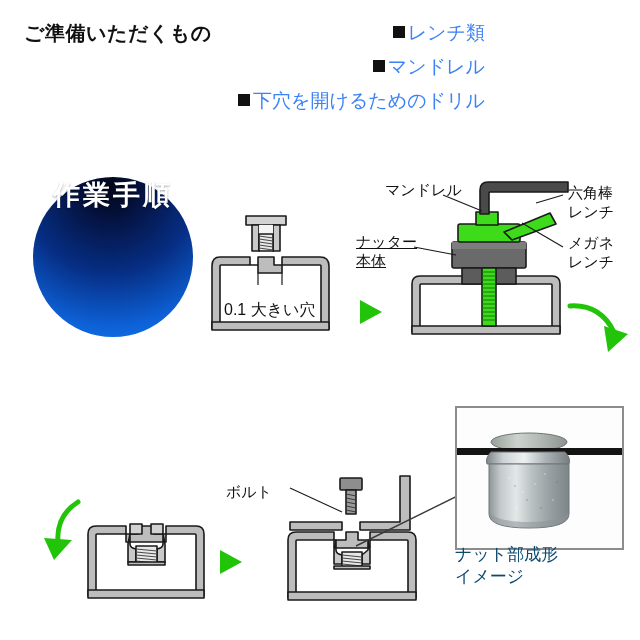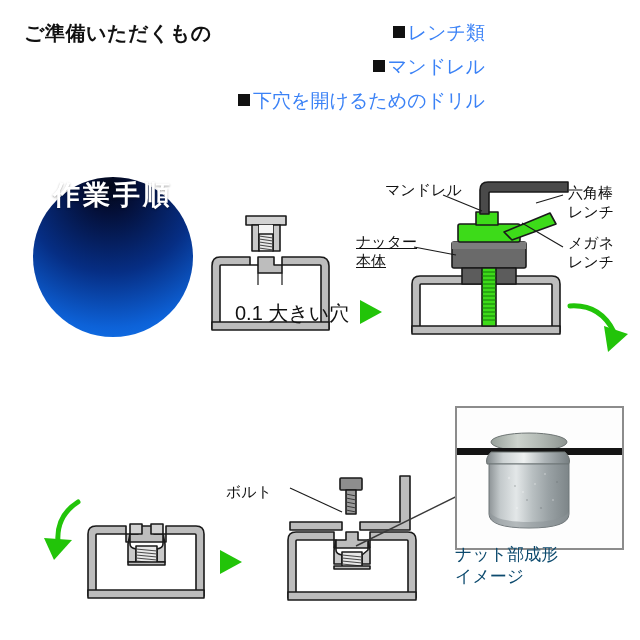--- a/index.html
+++ b/index.html
@@ -107,21 +107,21 @@
                  q9 0 9 9 L117 124 L109 124 L109 61 q0 -1 -1 -1 L70 60 L70 68 L46 68 L46 60
                  L9 60 q-1 0 -1 1 L8 124 L0 124 L0 61 q0 -9 8 -9 Z" fill="#bdbdbd"></path>
 
         <rect x="0" y="117" width="117" height="8" fill="#bdbdbd"></rect>
       </g>
 
       <line x1="46" y1="68" x2="46" y2="80" stroke="#1a1a1a" stroke-width="1.2"></line>
       <line x1="70" y1="68" x2="70" y2="80" stroke="#1a1a1a" stroke-width="1.2"></line>
     </svg>
   </div>
-  <div class="abs" style="left:224px;top:300px;font-size:20px;color:#111;white-space:nowrap;margin-left:11px;">0.1 大きい穴</div>
+  <div class="abs" style="left:224px;top:300px;font-size:16px;color:#111;white-space:nowrap;">0.1 大きい穴</div>
 
   <div class="abs" style="left:358px;top:298px;">
     <svg width="26" height="28" viewBox="0 0 26 28">
       <polygon points="2,2 24,14 2,26" fill="#22c409"></polygon>
     </svg>
   </div>
 
   <div class="abs" style="left:400px;top:180px;">
     <svg width="190" height="160" viewBox="0 0 190 160">
       <g stroke="#1a1a1a" stroke-width="1.6" stroke-linejoin="round">

